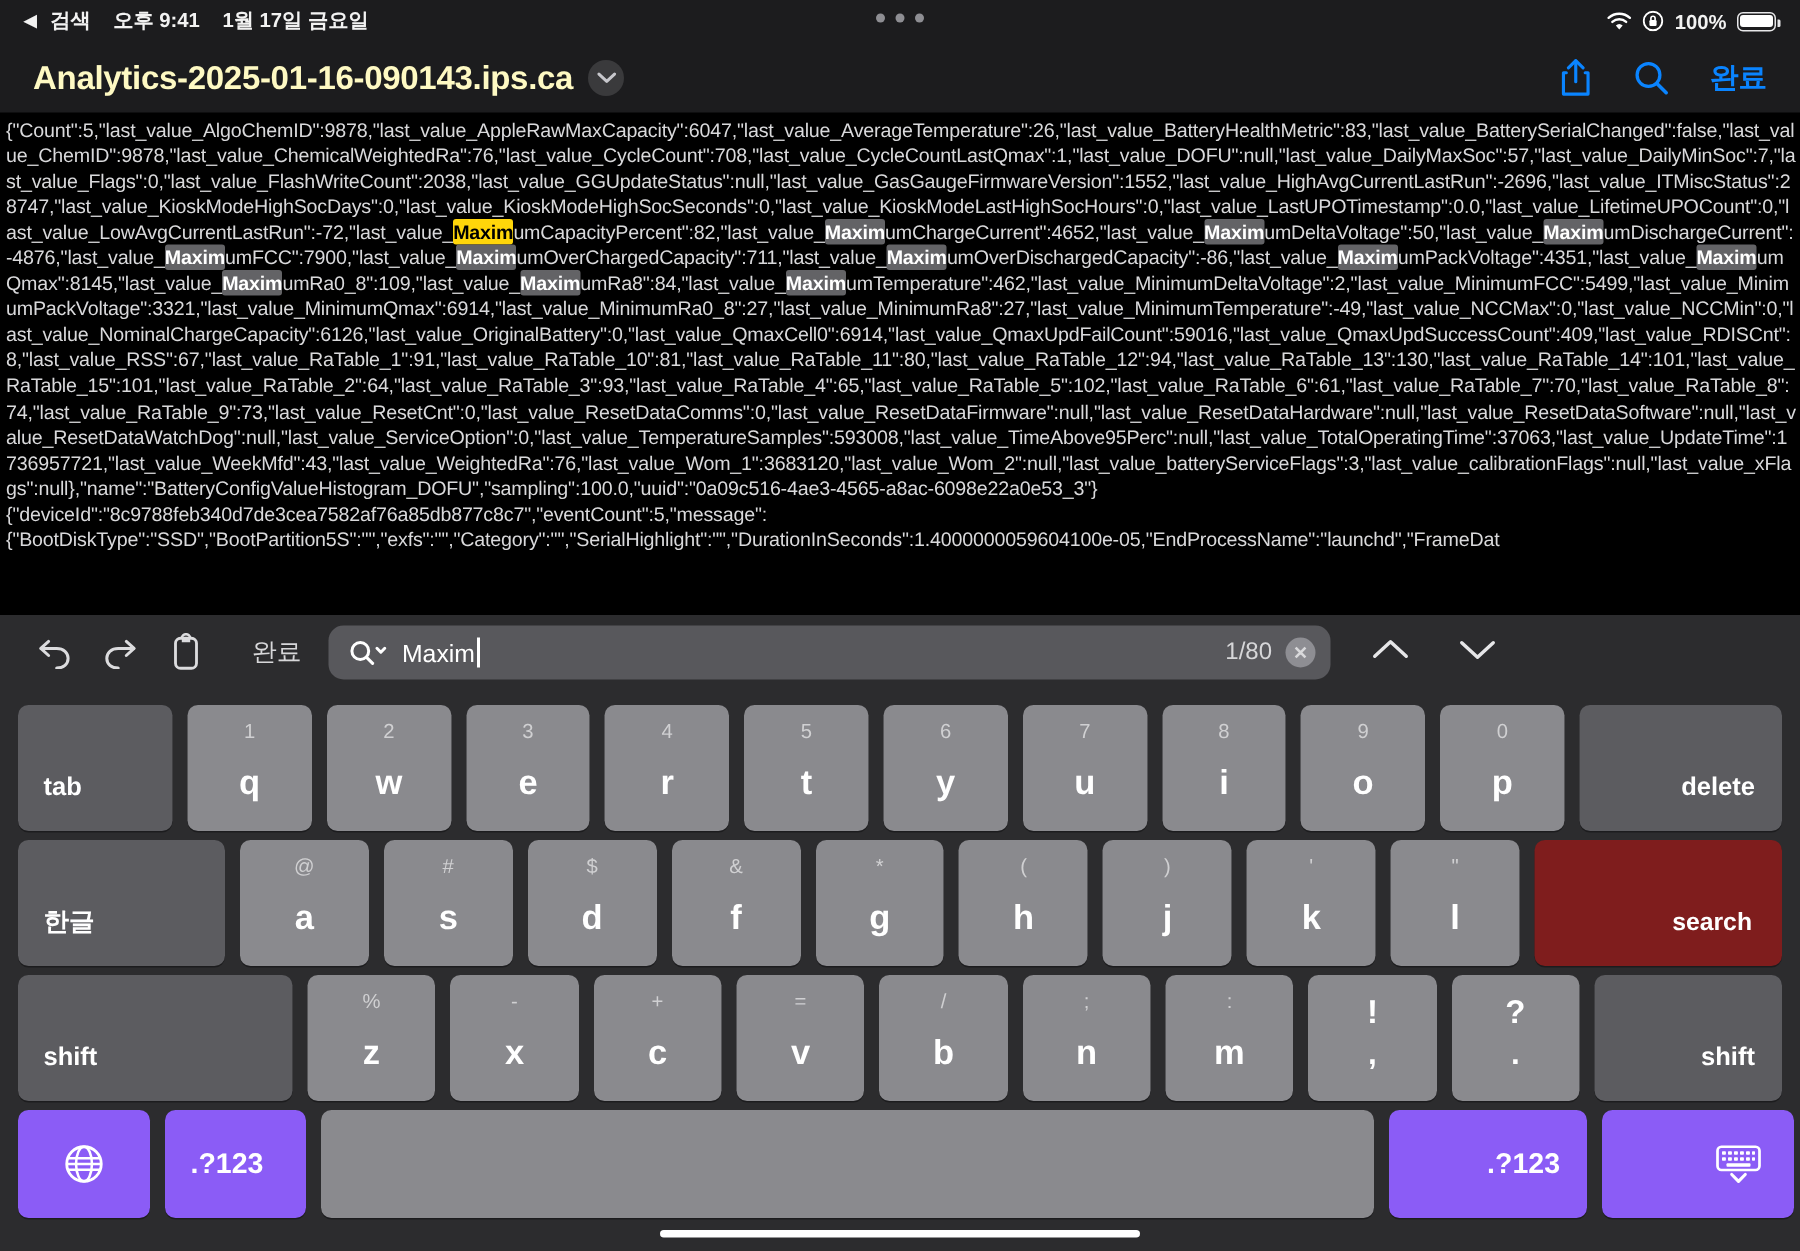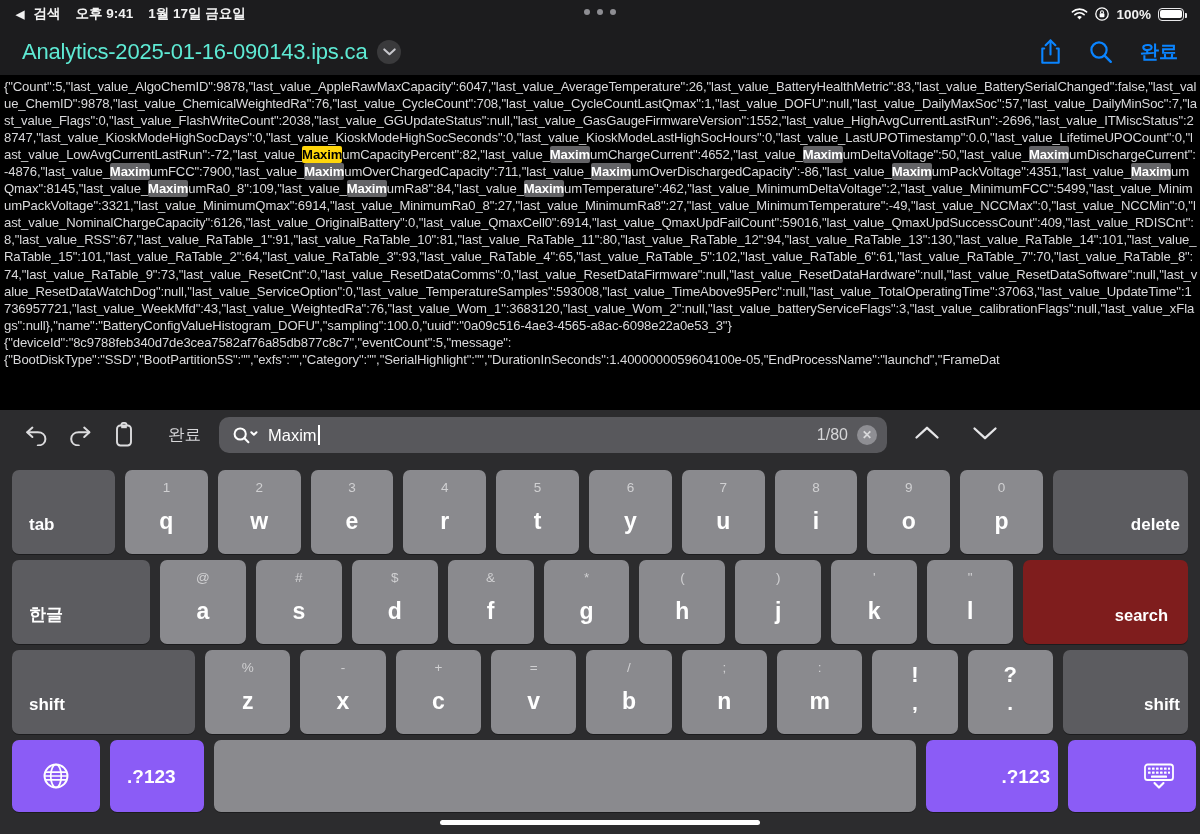--- a/index.html
+++ b/index.html
@@ -43,21 +43,21 @@
     background:#ffffff; border-radius:2px; }
 
   
   .titlebar {
     height: 47px; width: 100%;
     display: flex; align-items: center;
     padding: 0 16px 0 22px;
     background: #1c1c1e;
   }
   .doc-title {
-    font-size: 22px; font-weight: normal; color: #5eead4;
+    font-size: 22px; font-weight: bold; color: #fef9c3;
     letter-spacing: -0.2px; white-space: nowrap;
   }
   .title-chevron {
     width: 24px; height: 24px; border-radius: 50%;
     background: #3a3a3c; margin-left: 10px;
     display: flex; align-items: center; justify-content: center;
     flex: 0 0 auto;
   }
   .tb-actions { margin-left: auto; display: flex; align-items: center; gap: 26px; padding-right: 6px;}
   .tb-actions .act { color: #0a84ff; display: flex; align-items: center; }
@@ -147,21 +147,21 @@
   .key .alt {
     position: absolute; top: 11px; left: 0; right: 0; text-align: center;
     font-size: 13.5px; color: #d0d0d2; line-height:1;
   }
   .key.dark { background: #5c5c60; }
   .key.dark .main { font-size: 17px; font-weight: bold; }
   .key.blue { background: #7f1d1d; }
   .key.lbl-left { justify-content: flex-start; }
   .key.lbl-left .main { padding-left: 17px; }
   .key.lbl-right { justify-content: flex-end; }
-  .key.lbl-right .main { padding-right: 8px; }
+  .key.lbl-right .main { padding-right: 18px; }
   .key.blue .main { font-size: 16.5px; font-weight: bold; padding-right: 20px; }
   .key.punct .alt { font-size: 22px; font-weight: bold; color: #ffffff; top: 14px;}
   .key.punct .main { font-size: 21px; font-weight: bold; }
   .key.icon-key { align-items: center; }
   .key.icon-key .main { padding: 0; display:flex; align-items:center; justify-content:center;}
   .key.icon-right { justify-content: flex-end; padding-right: 20px; }
 
   
   .w-tab    { flex: 0 0 103px; }
   .w-del    { flex: 0 0 135px; }

